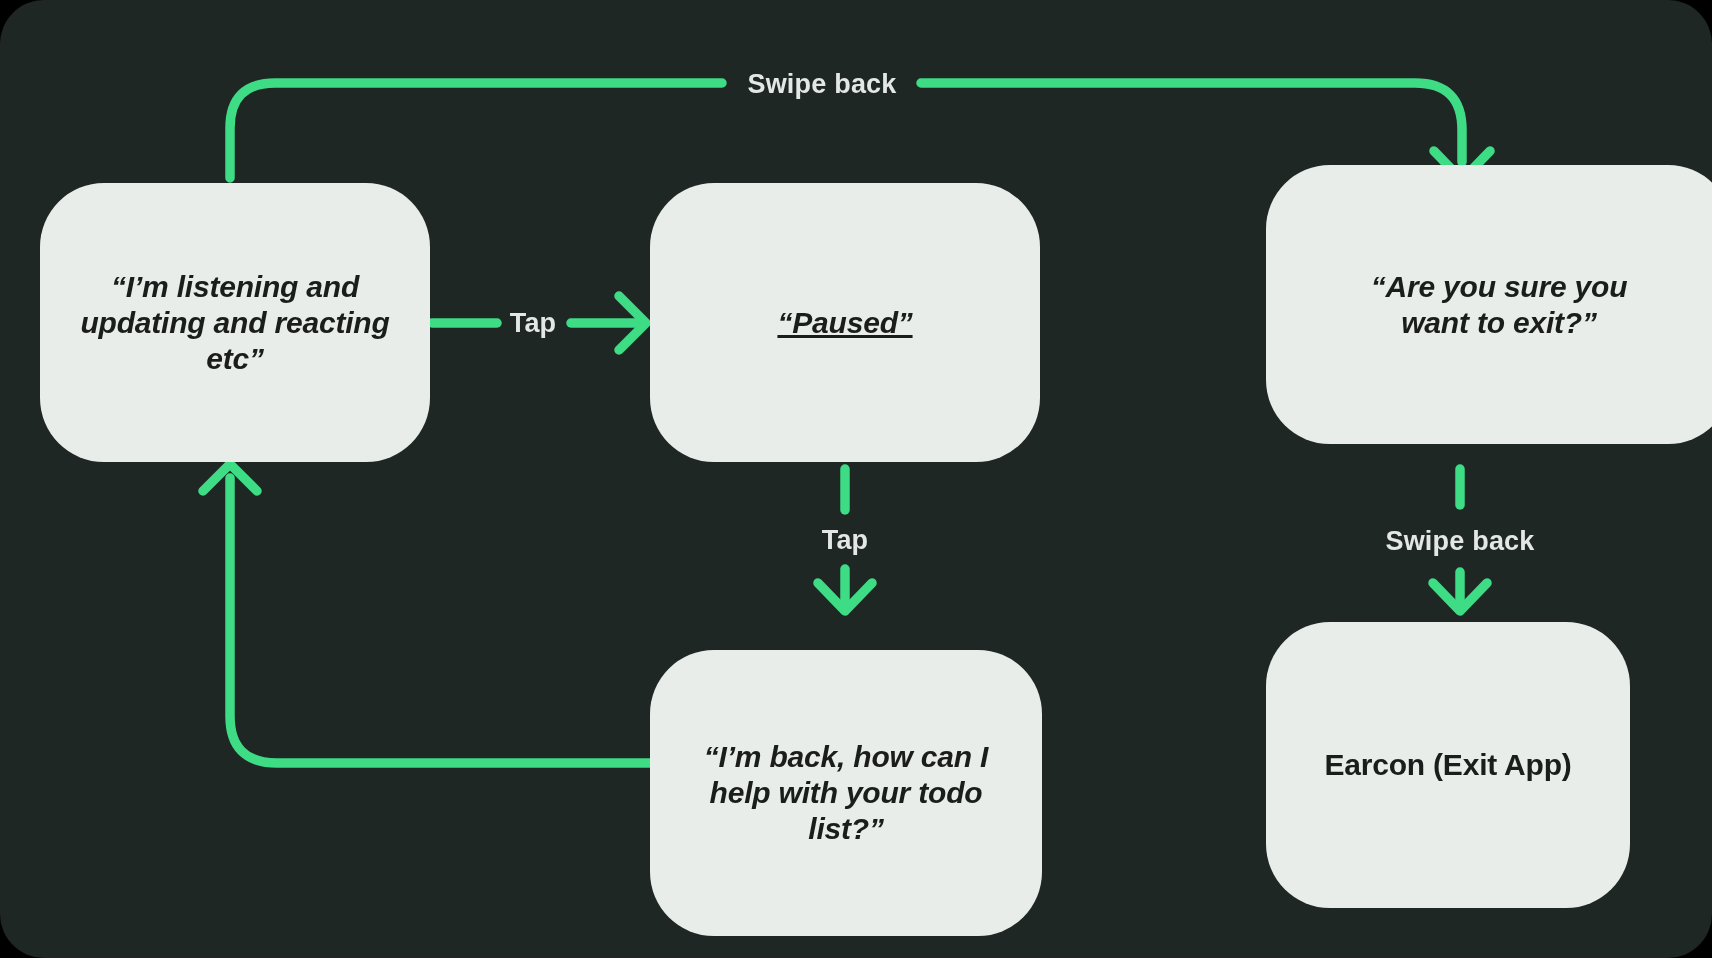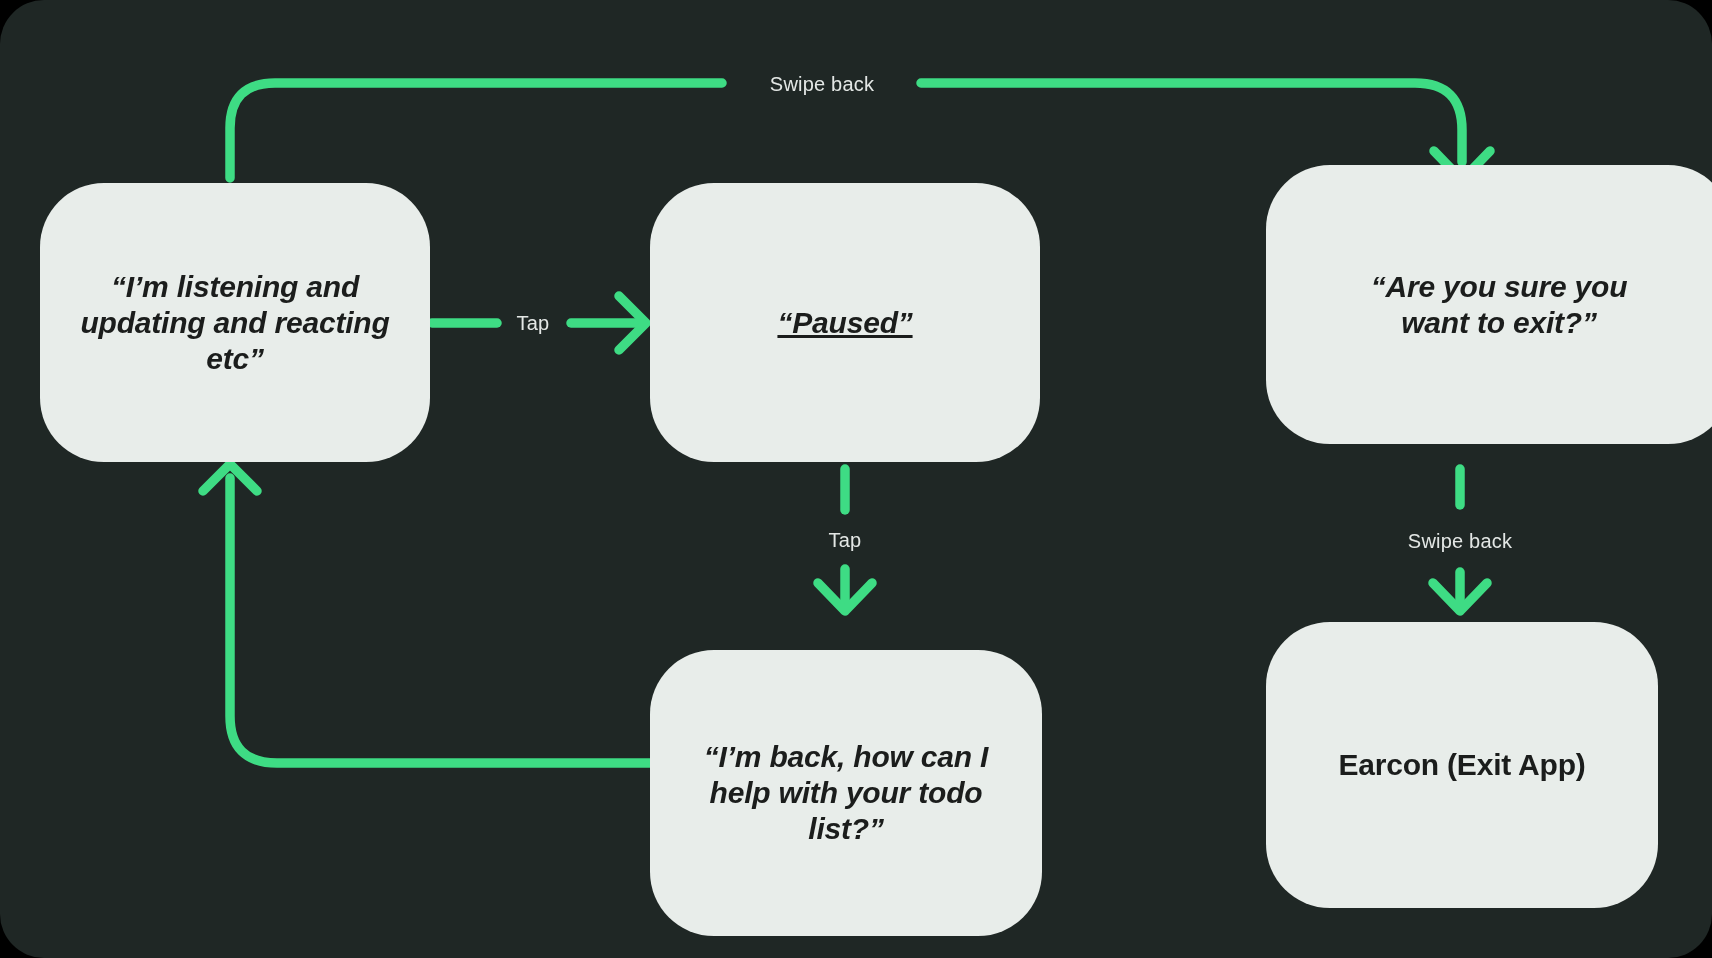--- a/index.html
+++ b/index.html
@@ -53,27 +53,27 @@
     letter-spacing: -0.2px;
     white-space: pre-line;
   }
   .node .node-text.plain {
     font-style: normal;
   }
   .node-listening   { left: 40px;   top: 183px; width: 390px; height: 279px; }
   .node-paused      { left: 650px;  top: 183px; width: 390px; height: 279px; text-decoration: underline; }
   .node-exit-confirm{ left: 1266px; top: 165px; width: 466px; height: 279px; }
   .node-back-todo   { left: 650px;  top: 650px; width: 392px; height: 286px; }
-  .node-earcon      { left: 1266px; top: 622px; width: 392px; height: 286px; }
+  .node-earcon      { left: 1266px; top: 622px; width: 364px; height: 286px; }
   .edge-label {
     position: absolute;
     transform: translate(-50%, -50%);
     color: var(--label, #e3e7e5);
-    font-size: 20px;
-    font-weight: 400;
+    font-size: 27px;
+    font-weight: 700;
     white-space: nowrap;
     letter-spacing: 0.2px;
   }
   .label-swipe-back-top { left: 822px;  top: 84px;  }
   .label-tap-right      { left: 533px;  top: 323px; }
   .label-tap-down       { left: 845px;  top: 540px; }
   .label-swipe-back-down{ left: 1460px; top: 541px; }
 </style>
 </head>
 <body style="background: rgb(0, 0, 0);">

